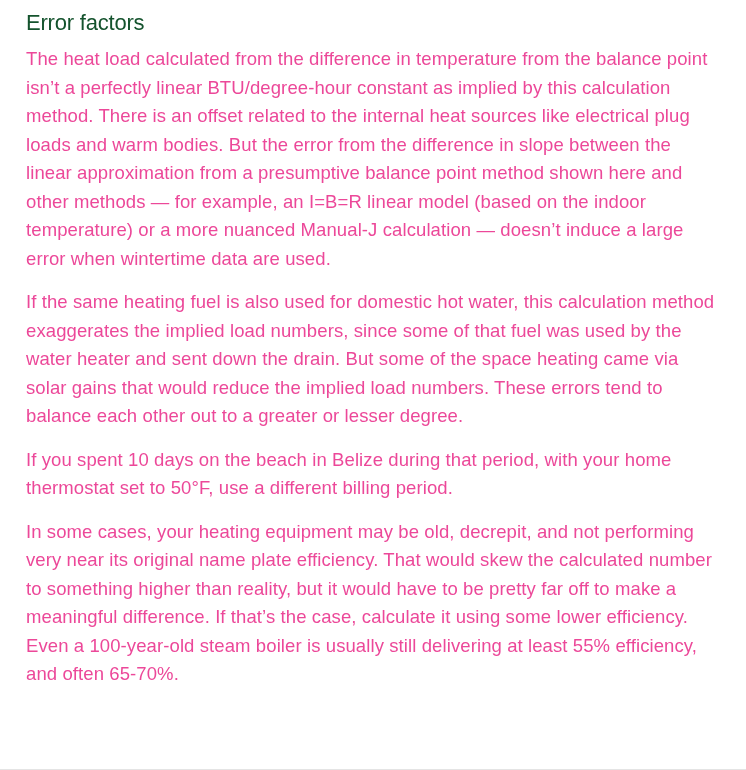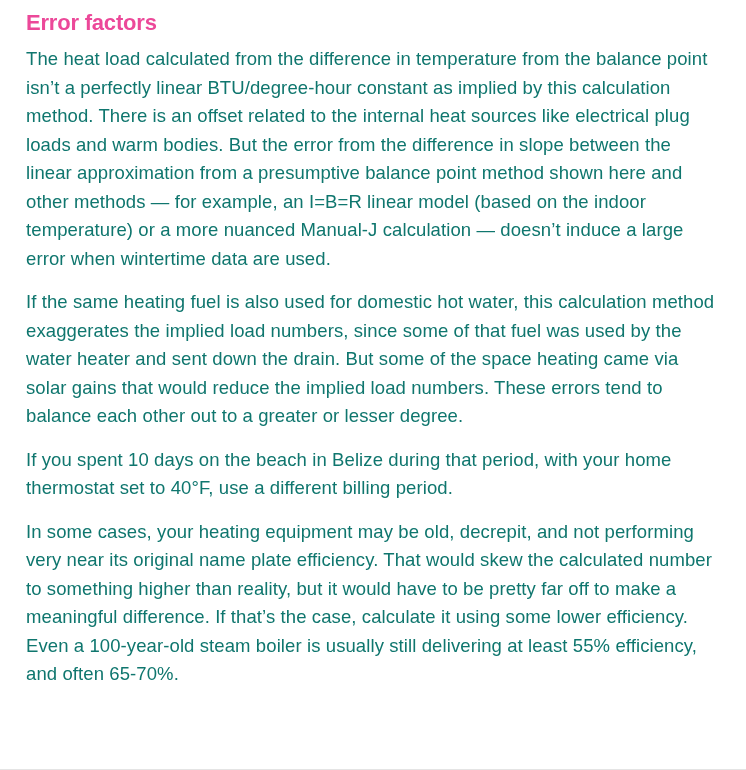--- a/index.html
+++ b/index.html
@@ -14,30 +14,30 @@
     font-family: "Liberation Sans", "DejaVu Sans", sans-serif;
     position: relative;
   }
   .article {
     padding: 10px 24px 0 26px;
   }
   .article h1 {
     margin: 0 0 9px 0;
     font-size: 22px;
     line-height: 26px;
-    font-weight: 700;
-    color: #ec4899;
+    font-weight: 400;
+    color: #14532d;
     letter-spacing: -0.2px;
   }
   .article p {
     margin: 0 0 15px 0;
     font-size: 18.5px;
     line-height: 28.5px;
     font-weight: 400;
-    color: #0f766e;
+    color: #ec4899;
     letter-spacing: 0.1px;
   }
   .bottom-divider {
     position: absolute;
     left: 0;
     right: 0;
     bottom: 0;
     height: 0;
     border-top: 1px solid #e4e4e4;
   }
@@ -45,19 +45,19 @@
 </head>
 <body>
 
 <div class="article">
   <h1>Error factors</h1>
 
   <p>The heat load calculated from the difference in temperature from the balance point isn’t a perfectly linear BTU/degree-hour constant as implied by this calculation method. There is an offset related to the internal heat sources like electrical plug loads and warm bodies. But the error from the difference in slope between the linear approximation from a presumptive balance point method shown here and other methods — for example, an I=B=R linear model (based on the indoor temperature) or a more nuanced Manual-J calculation — doesn’t induce a large error when wintertime data are used.</p>
 
   <p>If the same heating fuel is also used for domestic hot water, this calculation method exaggerates the implied load numbers, since some of that fuel was used by the water heater and sent down the drain. But some of the space heating came via solar gains that would reduce the implied load numbers. These errors tend to balance each other out to a greater or lesser degree.</p>
 
-  <p>If you spent 10 days on the beach in Belize during that period, with your home thermostat set to 40°F, use a different billing period.</p>
+  <p>If you spent 10 days on the beach in Belize during that period, with your home thermostat set to 50°F, use a different billing period.</p>
 
 
   <p>In some cases, your heating equipment may be old, decrepit, and not performing very near its original name plate efficiency. That would skew the calculated number to something higher than reality, but it would have to be pretty far off to make a meaningful difference. If that’s the case, calculate it using some lower efficiency. Even a 100-year-old steam boiler is usually still delivering at least 55% efficiency, and often 65-70%.</p>
 </div>
 
 <div class="bottom-divider"></div>
 
 </body></html>

